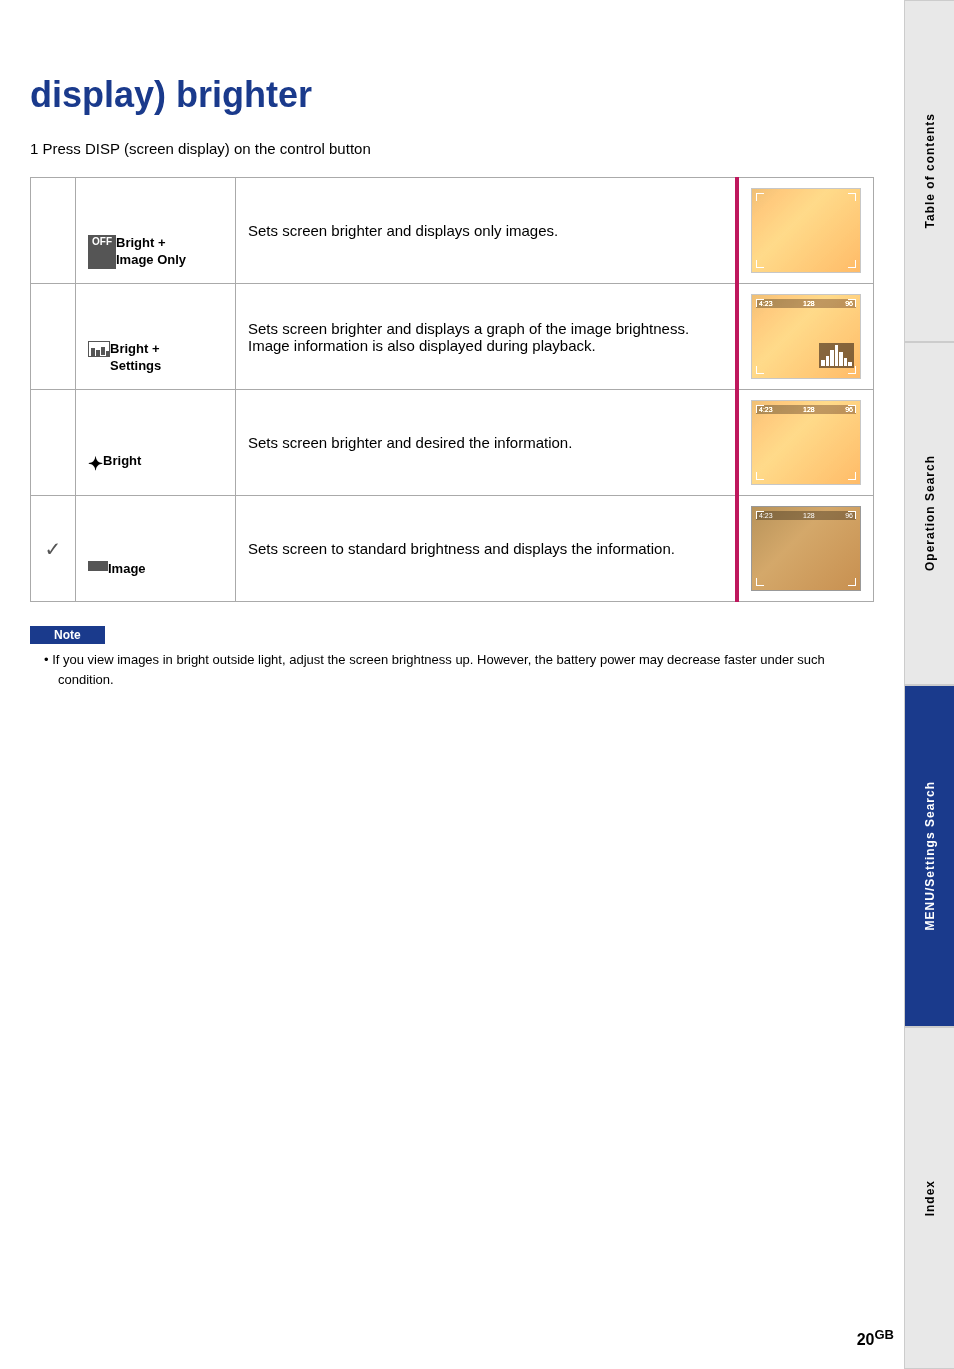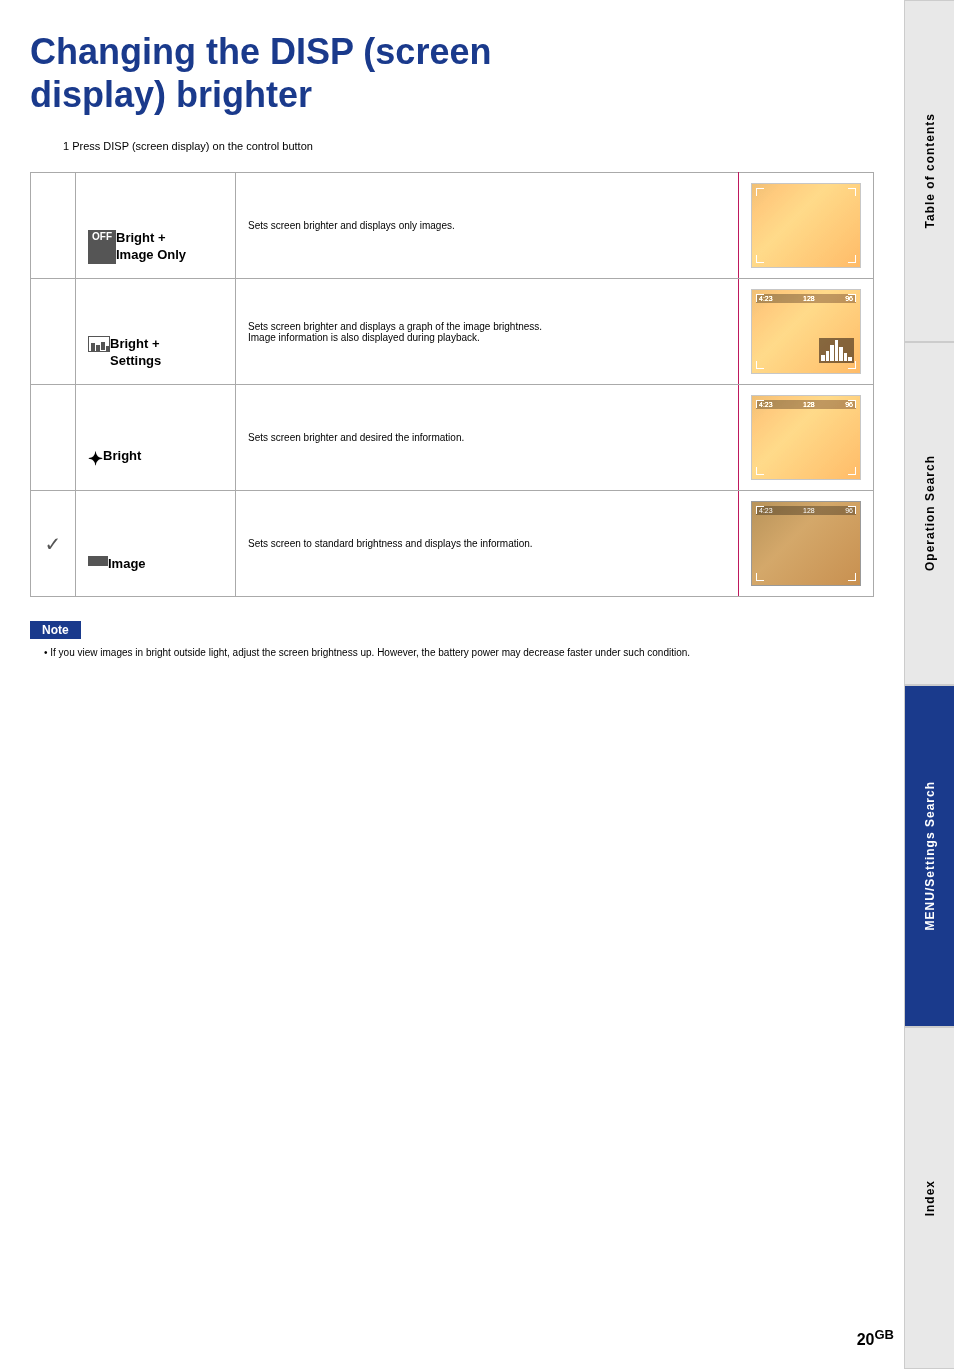--- a/index.html
+++ b/index.html
@@ -25,23 +25,22 @@
       color: #1a3a8c;
       margin-bottom: 24px;
       line-height: 1.2;
     }
 
     .steps {
       margin-bottom: 20px;
     }
 
     .steps p {
-      font-size: 11px;
+      font-size: 15px;
       margin-bottom: 6px;
-      margin-left: 33px;
     }
 
     
     .settings-table {
       width: 100%;
       border-collapse: collapse;
       margin-bottom: 24px;
     }
 
     .settings-table td {
@@ -57,22 +56,22 @@
     }
 
     .settings-table tr td:nth-child(2) {
       width: 160px;
       font-weight: bold;
       font-size: 14px;
       border-right: 1px solid #aaa;
     }
 
     .settings-table tr td:nth-child(3) {
-      font-size: 10px;
-      border-right: 1px solid #be185d;
+      font-size: 15px;
+      border-right: 4px solid #be185d;
     }
 
     .settings-table tr td:nth-child(4) {
       width: 130px;
       text-align: center;
     }
 
     .icon-box {
       display: inline-block;
       border: 1.5px solid #555;
@@ -190,26 +189,26 @@
     .note-section {
       margin-top: 10px;
     }
 
     .note-label {
       display: inline-block;
       background: #1a3a8c;
       color: #fff;
       font-size: 12px;
       font-weight: bold;
-      padding: 2px 12px;
+      padding: 2px 24px;
       margin-bottom: 6px;
     }
 
     .note-text {
-      font-size: 10px;
+      font-size: 13px;
       padding-left: 14px;
       text-indent: -14px;
       margin-left: 14px;
       line-height: 1.5;
     }
 
     
     .sidebar {
       position: absolute;
       right: 0;
@@ -308,21 +307,21 @@
     <span>MENU/Settings Search</span>
   </div>
   <div class="sidebar-tab">
     <span>Index</span>
   </div>
 </div>
 
 <div class="main-content">
 
   <h1>
-    <span>Changing the DISP (screen</span><br>
+    <br>
     <span>display) brighter</span>
   </h1>
 
   <div class="steps">
     <p>1  Press DISP (screen display) on the control button</p>
   </div>
 
   <table class="settings-table">
     <tbody>
 

